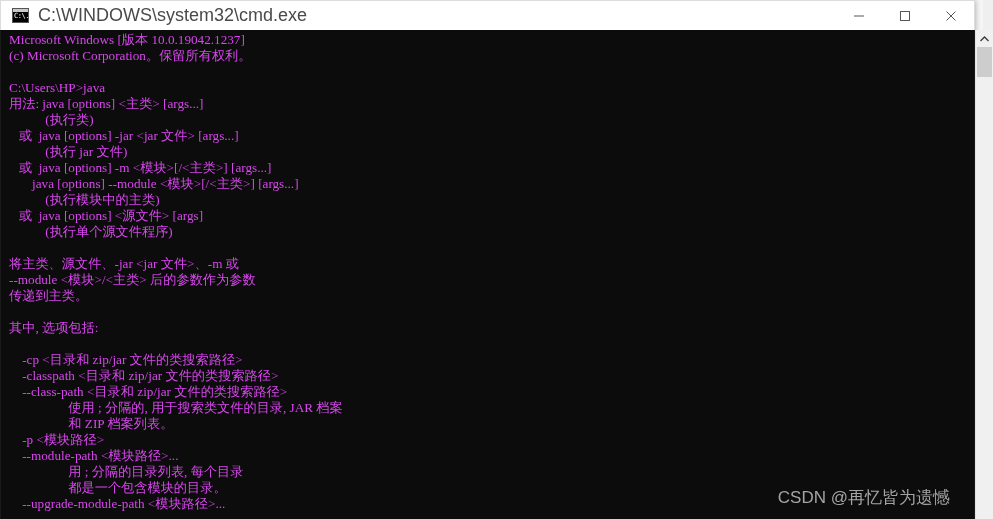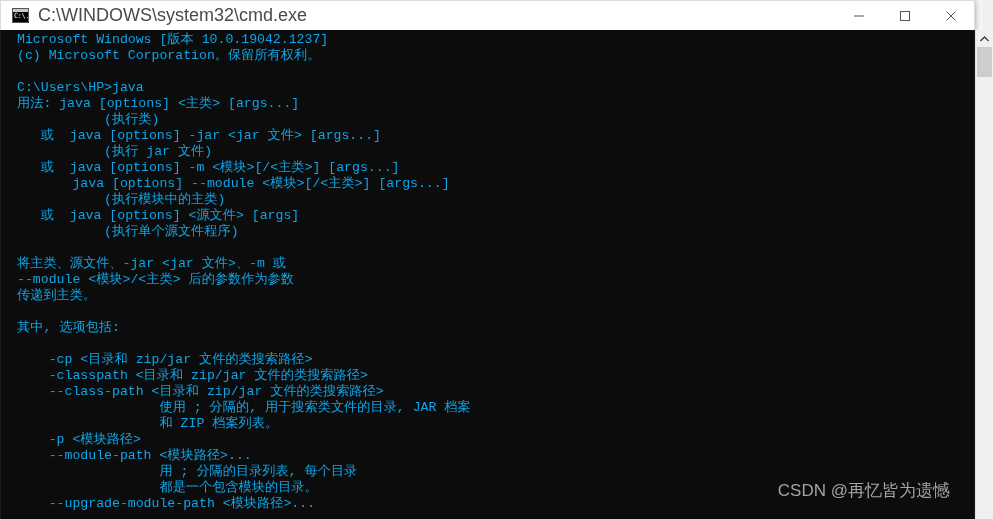--- a/index.html
+++ b/index.html
@@ -133,36 +133,36 @@
   #console-body {
     position: relative;
     height: 489px;
     background: #0c0c0c;
     border-left: 1px solid #1a1a1a;
     border-right: 1px solid #1a1a1a;
     overflow: hidden;
   }
   #console-text {
     position: absolute;
-    left: 16px;
+    left: 8px;
     top: 2px;
     margin: 0;
-    color: #0ea5e9;
-    font-family: Liberation Mono, monospace;
+    color: #d946ef;
+    font-family: Liberation Serif, serif;
     font-size: 13.2px;
     line-height: 16px;
     white-space: pre;
     letter-spacing: 0px;
   }
 
   
   #watermark {
     position: absolute;
     right: 24px;
-    bottom: 17px;
+    bottom: 10px;
     color: #b9b9b9;
     font-size: 17px;
     font-family: "Liberation Sans", sans-serif;
     white-space: nowrap;
     opacity: 0.88;
   }
 
   
   #console-scrollbar {
     position: absolute;

